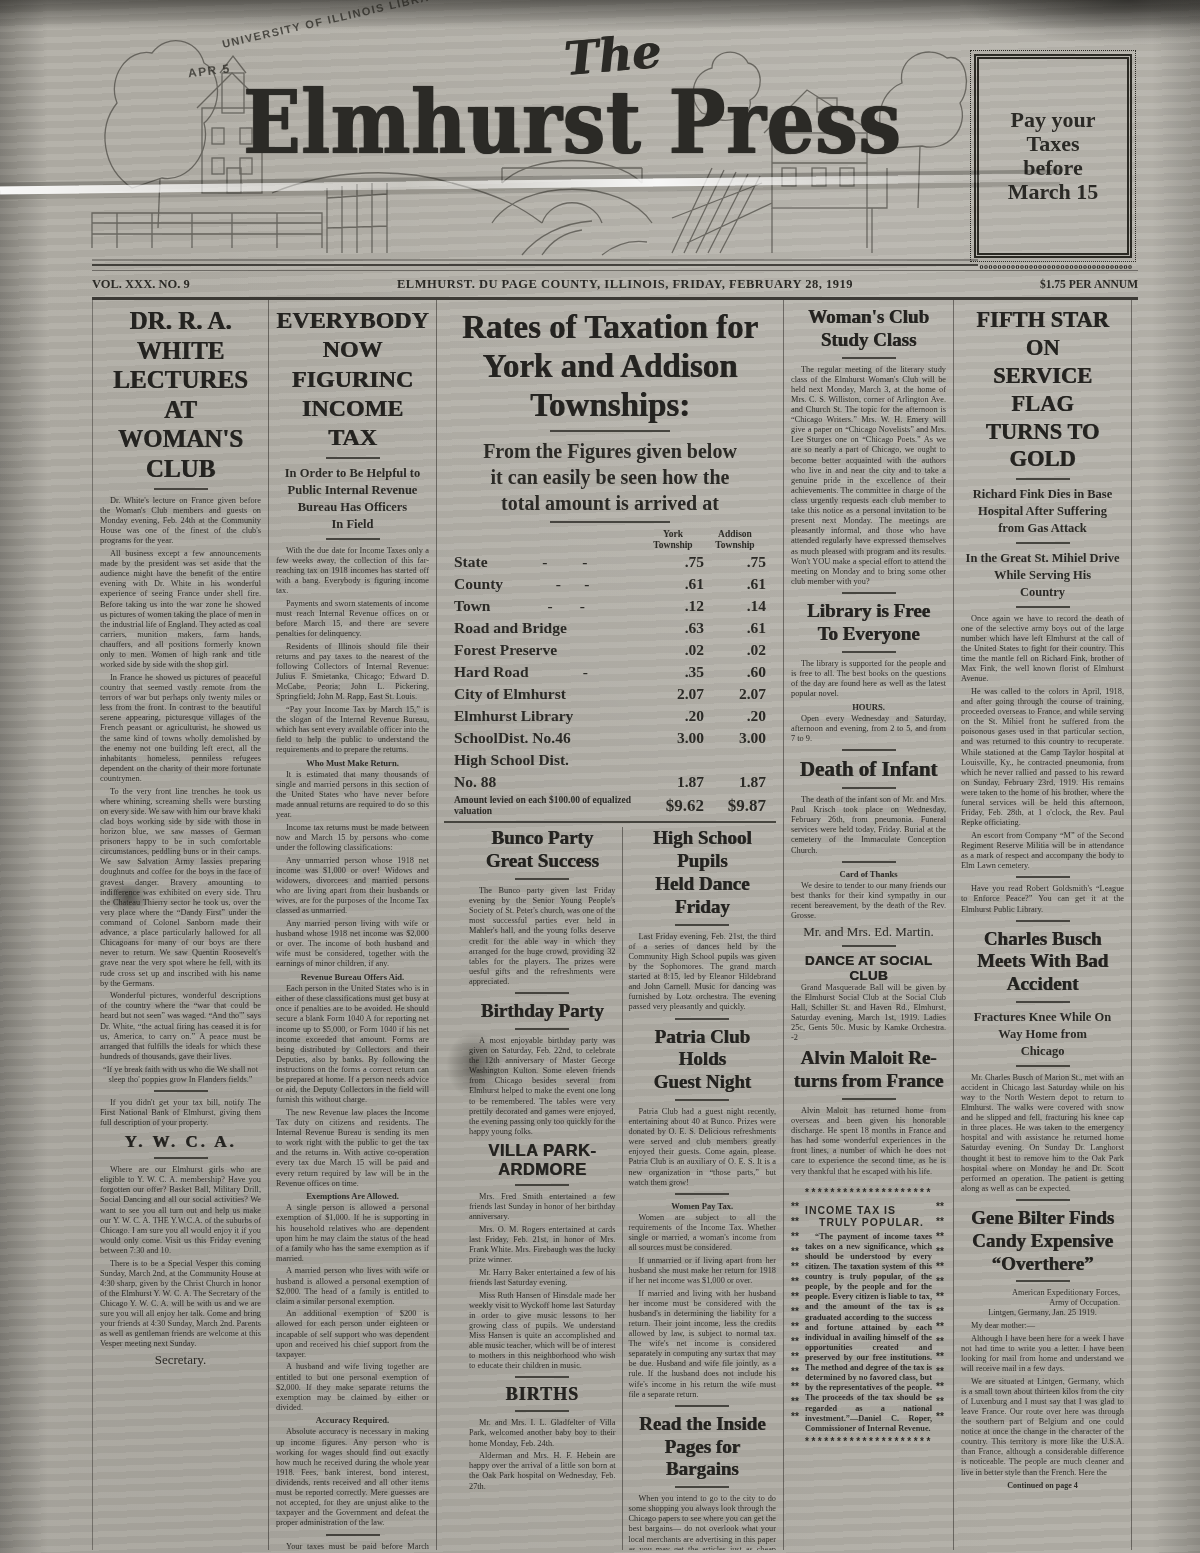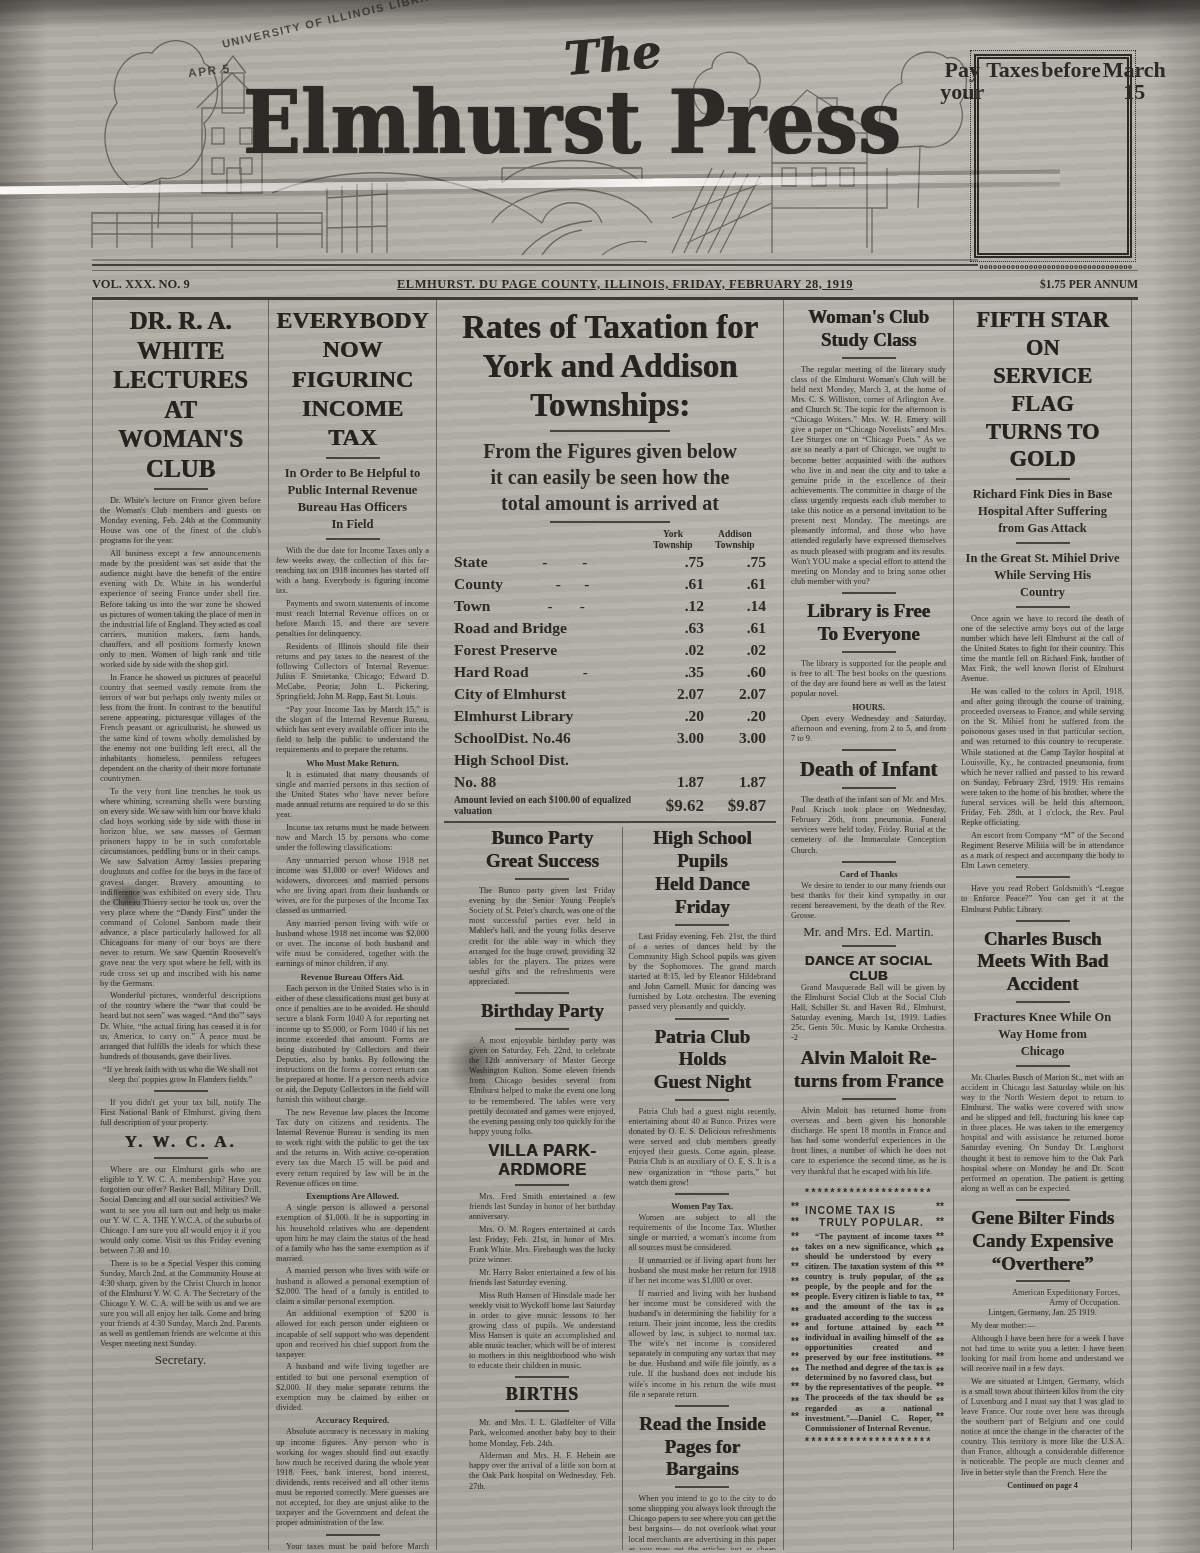--- a/index.html
+++ b/index.html
@@ -31,32 +31,32 @@
     letter-spacing:1.5px;color:rgba(40,39,34,.75);}
   .stamp .l2{margin-left:-40px;margin-top:10px;font-size:12px;transform:rotate(6deg);display:inline-block;}
   .mast-the{position:absolute;left:472px;top:24px;font-size:46px;font-weight:bold;font-style:italic;
     font-family:"DejaVu Serif",serif;transform:rotate(-5deg);text-shadow:1px 0 0 currentColor;}
   .mast-name{position:absolute;left:110px;width:740px;top:66px;text-align:center;
     font-family:"DejaVu Serif",serif;font-weight:bold;font-size:75px;letter-spacing:1px;
     transform:scaleY(1.18);transform-origin:top;white-space:nowrap;
     text-shadow:1.5px 0 0 currentColor, 0 0 1px rgba(30,29,25,.8);}
   .taxbox{position:absolute;right:6px;top:50px;width:148px;height:194px;
     border:5px double #2a2923;outline:1px dotted #2a2923;outline-offset:3px;
-    display:flex;flex-direction:row;justify-content:center;gap:2px;
+    display:flex;flex-direction:column;justify-content:center;gap:2px;
     text-align:center;font-weight:bold;font-size:22px;line-height:1.0;}
   .chain{position:absolute;right:4px;top:258px;width:156px;text-align:center;font-size:8px;
     font-weight:bold;letter-spacing:.5px;overflow:hidden;white-space:nowrap;}
   .mastrule{position:absolute;left:0;right:160px;bottom:4px;border-top:2px solid rgba(40,38,34,.8);
     box-shadow:0 -5px 0 rgba(40,38,34,.35);}
 
   
   .dateline{height:26px;border-bottom:3px solid rgba(40,38,34,.85);border-top:1px solid rgba(40,38,34,.5);
     display:flex;align-items:center;font-weight:bold;font-size:12.5px;gap:32px;}
   .dl-vol{width:220px;}
-  .dl-center{flex:1;text-align:center;letter-spacing:.5px;text-decoration:underline;}
+  .dl-center{flex:1;text-align:center;letter-spacing:.5px;}
   .dl-price{width:200px;text-align:right;font-size:11.5px;}
 
   
   .cols{display:grid;grid-template-columns:177px 168px 347px 170px 178px;height:1250px;}
   .col{border-right:1px solid rgba(45,42,38,.55);padding:6px 7px 0 7px;overflow:hidden;}
   .col:first-child{border-left:1px solid rgba(45,42,38,.45);}
   .ctr-split{display:grid;grid-template-columns:1fr 1fr;margin-left:25px;}
   .ctr-split>div{padding:0 6px;overflow:hidden;}
   .ctr-split>div:first-child{border-right:1px solid rgba(45,42,38,.55);padding-left:0;}
   .ctr-split>div:last-child{padding-right:0;}

